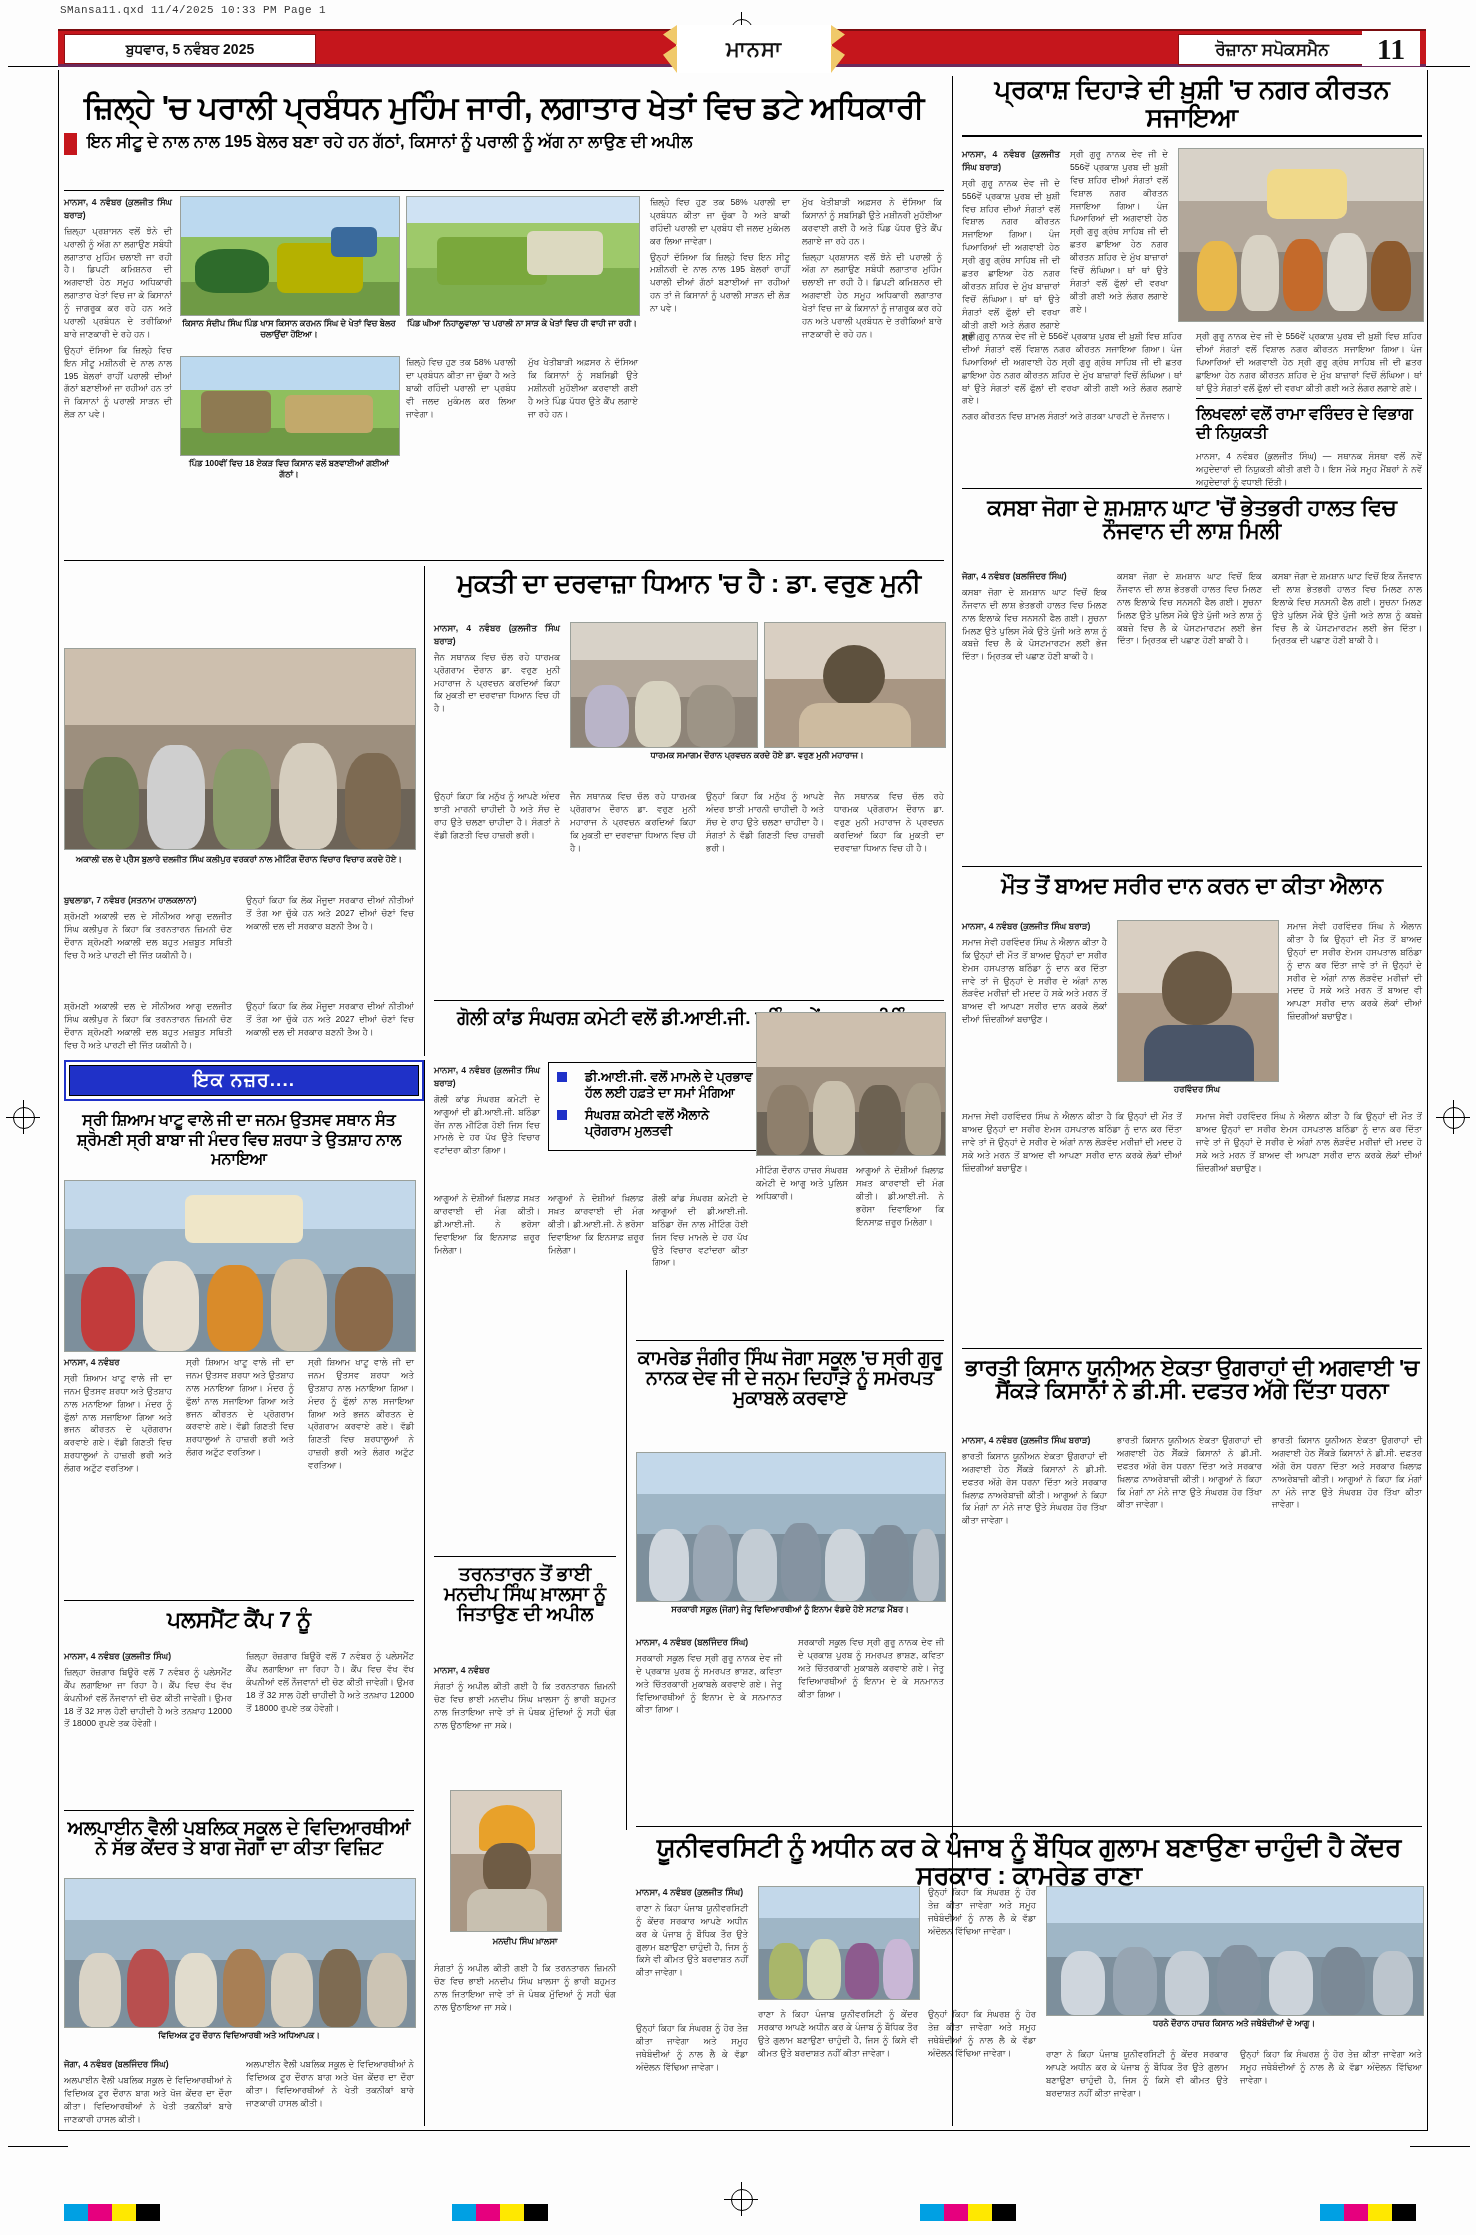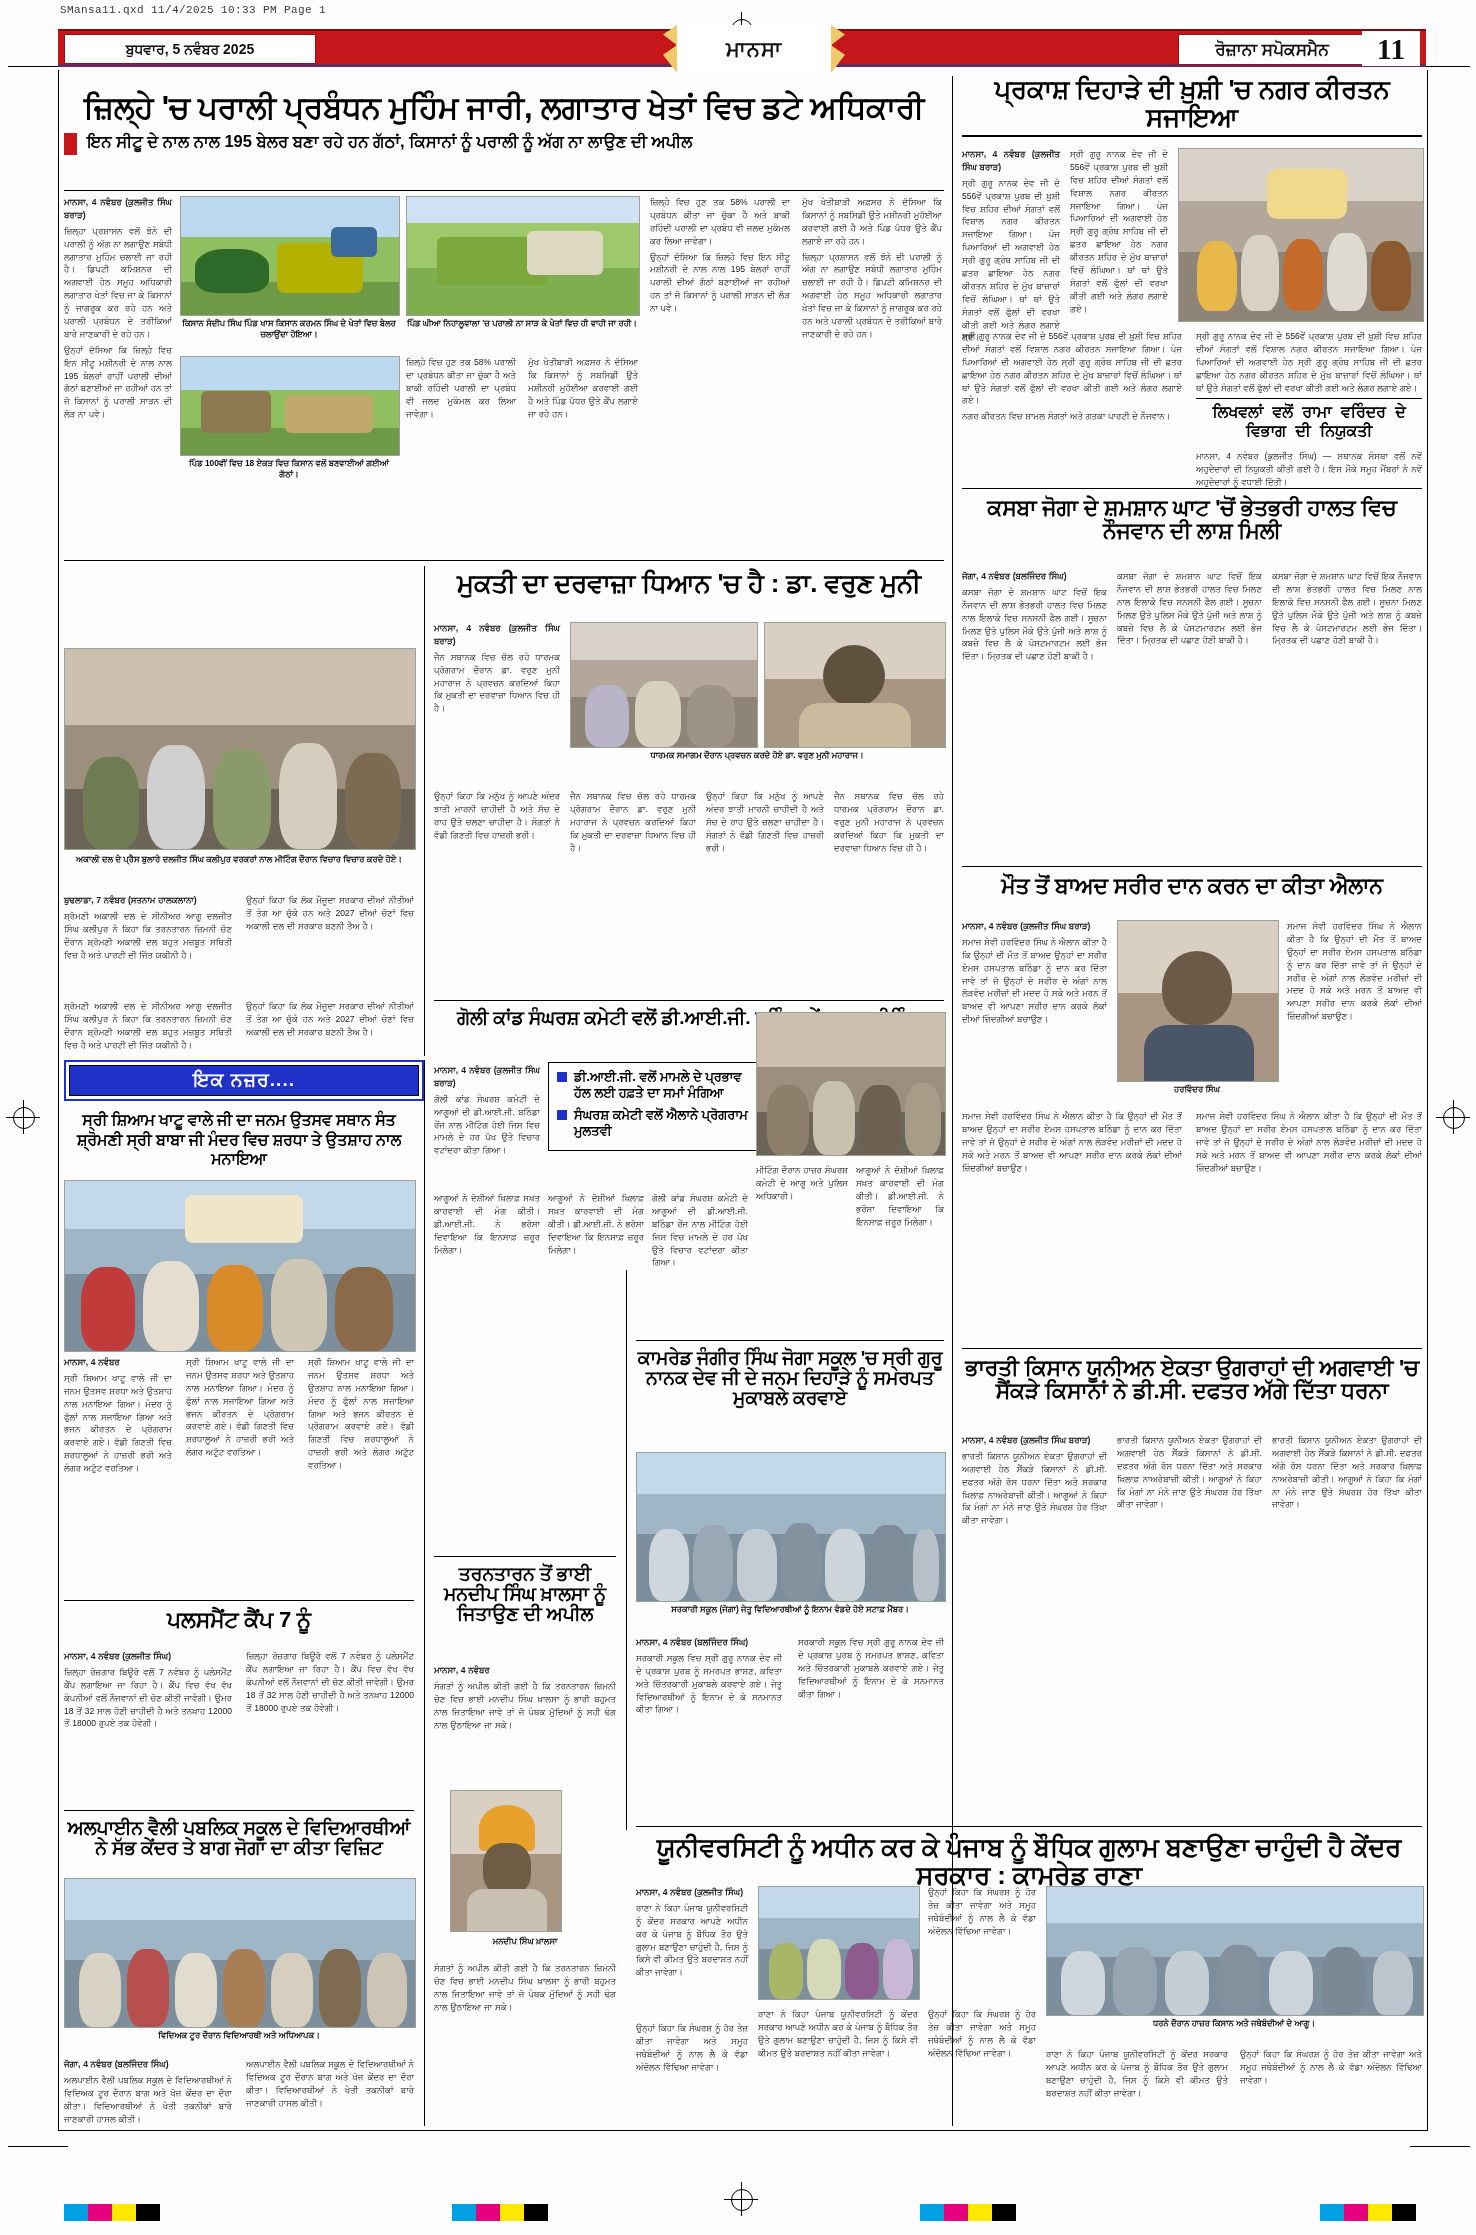--- a/index.html
+++ b/index.html
@@ -81,21 +81,21 @@
 
   .vsep{position:absolute;width:1px;background:#000;}
   .hsep{position:absolute;height:1px;background:#000;}
 
   
   .blue-head{
     background:#1f31c8;color:#fff;text-align:center;font-weight:700;font-size:19px;
     padding:3px 0 4px;letter-spacing:1px;border:1px solid #000;
   }
   .bullet-box{border:1px solid #000;padding:6px 8px;}
-  .bullet-row{display:flex;gap:7px;align-items:flex-start;margin-bottom:5px;font-size:13px;font-weight:700;line-height:1.25;}
+  .bullet-row{display:flex;gap:18px;align-items:flex-start;margin-bottom:5px;font-size:13px;font-weight:700;line-height:1.25;}
   .bullet-row .sq{width:10px;height:10px;background:#1f31c8;flex:0 0 10px;margin-top:3px;}
 
   
   .colbar{position:absolute;bottom:14px;height:17px;display:flex;}
   .colbar i{display:block;width:24px;height:17px;}
 
   .headline-underline{border-bottom:2px solid #000;padding-bottom:4px;}
 
   
   .ph-field{background:linear-gradient(#bcd9ef 0 34%,#8fbf5e 34% 72%,#6f9a45 72% 100%);}
@@ -209,21 +209,21 @@
   </div>
   <div class="body-col" style="position:absolute;left:962px;top:330px;width:220px;">
     <p>ਸ੍ਰੀ ਗੁਰੂ ਨਾਨਕ ਦੇਵ ਜੀ ਦੇ 556ਵੇਂ ਪ੍ਰਕਾਸ਼ ਪੁਰਬ ਦੀ ਖ਼ੁਸ਼ੀ ਵਿਚ ਸ਼ਹਿਰ ਦੀਆਂ ਸੰਗਤਾਂ ਵਲੋਂ ਵਿਸ਼ਾਲ ਨਗਰ ਕੀਰਤਨ ਸਜਾਇਆ ਗਿਆ। ਪੰਜ ਪਿਆਰਿਆਂ ਦੀ ਅਗਵਾਈ ਹੇਠ ਸ੍ਰੀ ਗੁਰੂ ਗ੍ਰੰਥ ਸਾਹਿਬ ਜੀ ਦੀ ਛਤਰ ਛਾਇਆ ਹੇਠ ਨਗਰ ਕੀਰਤਨ ਸ਼ਹਿਰ ਦੇ ਮੁੱਖ ਬਾਜ਼ਾਰਾਂ ਵਿਚੋਂ ਲੰਘਿਆ। ਥਾਂ ਥਾਂ ਉਤੇ ਸੰਗਤਾਂ ਵਲੋਂ ਫੁੱਲਾਂ ਦੀ ਵਰਖਾ ਕੀਤੀ ਗਈ ਅਤੇ ਲੰਗਰ ਲਗਾਏ ਗਏ।</p>
     <p>ਨਗਰ ਕੀਰਤਨ ਵਿਚ ਸ਼ਾਮਲ ਸੰਗਤਾਂ ਅਤੇ ਗਤਕਾ ਪਾਰਟੀ ਦੇ ਨੌਜਵਾਨ।</p>
   </div>
   <div class="body-col" style="position:absolute;left:1196px;top:330px;width:226px;">
     <p>ਸ੍ਰੀ ਗੁਰੂ ਨਾਨਕ ਦੇਵ ਜੀ ਦੇ 556ਵੇਂ ਪ੍ਰਕਾਸ਼ ਪੁਰਬ ਦੀ ਖ਼ੁਸ਼ੀ ਵਿਚ ਸ਼ਹਿਰ ਦੀਆਂ ਸੰਗਤਾਂ ਵਲੋਂ ਵਿਸ਼ਾਲ ਨਗਰ ਕੀਰਤਨ ਸਜਾਇਆ ਗਿਆ। ਪੰਜ ਪਿਆਰਿਆਂ ਦੀ ਅਗਵਾਈ ਹੇਠ ਸ੍ਰੀ ਗੁਰੂ ਗ੍ਰੰਥ ਸਾਹਿਬ ਜੀ ਦੀ ਛਤਰ ਛਾਇਆ ਹੇਠ ਨਗਰ ਕੀਰਤਨ ਸ਼ਹਿਰ ਦੇ ਮੁੱਖ ਬਾਜ਼ਾਰਾਂ ਵਿਚੋਂ ਲੰਘਿਆ। ਥਾਂ ਥਾਂ ਉਤੇ ਸੰਗਤਾਂ ਵਲੋਂ ਫੁੱਲਾਂ ਦੀ ਵਰਖਾ ਕੀਤੀ ਗਈ ਅਤੇ ਲੰਗਰ ਲਗਾਏ ਗਏ।</p>
   </div>
 
   <div class="hsep" style="left:1196px;top:398px;width:226px;"></div>
-  <div class="hl hl-sm" style="position:absolute;left:1196px;top:404px;width:226px;text-align:center;line-height:1.2;font-family:Liberation Mono, monospace;">ਲਿਖਵਲਾਂ ਵਲੋਂ ਰਾਮਾ ਵਰਿੰਦਰ ਦੇ ਵਿਭਾਗ ਦੀ ਨਿਯੁਕਤੀ</div>
+  <div class="hl hl-sm" style="position:absolute;left:1196px;top:404px;width:226px;text-align:left;line-height:1.2;">ਲਿਖਵਲਾਂ ਵਲੋਂ ਰਾਮਾ ਵਰਿੰਦਰ ਦੇ ਵਿਭਾਗ ਦੀ ਨਿਯੁਕਤੀ</div>
   <div class="body-col" style="position:absolute;left:1196px;top:450px;width:226px;">ਮਾਨਸਾ, 4 ਨਵੰਬਰ (ਕੁਲਜੀਤ ਸਿੰਘ) — ਸਥਾਨਕ ਸੰਸਥਾ ਵਲੋਂ ਨਵੇਂ ਅਹੁਦੇਦਾਰਾਂ ਦੀ ਨਿਯੁਕਤੀ ਕੀਤੀ ਗਈ ਹੈ। ਇਸ ਮੌਕੇ ਸਮੂਹ ਮੈਂਬਰਾਂ ਨੇ ਨਵੇਂ ਅਹੁਦੇਦਾਰਾਂ ਨੂੰ ਵਧਾਈ ਦਿੱਤੀ।</div>
 
   <div class="hsep" style="left:962px;top:488px;width:460px;"></div>
   <div class="hl hl-lg" style="position:absolute;left:962px;top:496px;width:460px;text-align:center;">ਕਸਬਾ ਜੋਗਾ ਦੇ ਸ਼ਮਸ਼ਾਨ ਘਾਟ 'ਚੋਂ ਭੇਤਭਰੀ ਹਾਲਤ ਵਿਚ ਨੌਜਵਾਨ ਦੀ ਲਾਸ਼ ਮਿਲੀ</div>
   <div class="body-col" style="position:absolute;left:962px;top:570px;width:145px;">
     <p class="lead">ਜੋਗਾ, 4 ਨਵੰਬਰ (ਬਲਜਿੰਦਰ ਸਿੰਘ)</p>
     <p>ਕਸਬਾ ਜੋਗਾ ਦੇ ਸ਼ਮਸ਼ਾਨ ਘਾਟ ਵਿਚੋਂ ਇਕ ਨੌਜਵਾਨ ਦੀ ਲਾਸ਼ ਭੇਤਭਰੀ ਹਾਲਤ ਵਿਚ ਮਿਲਣ ਨਾਲ ਇਲਾਕੇ ਵਿਚ ਸਨਸਨੀ ਫੈਲ ਗਈ। ਸੂਚਨਾ ਮਿਲਣ ਉਤੇ ਪੁਲਿਸ ਮੌਕੇ ਉਤੇ ਪੁੱਜੀ ਅਤੇ ਲਾਸ਼ ਨੂੰ ਕਬਜ਼ੇ ਵਿਚ ਲੈ ਕੇ ਪੋਸਟਮਾਰਟਮ ਲਈ ਭੇਜ ਦਿੱਤਾ। ਮ੍ਰਿਤਕ ਦੀ ਪਛਾਣ ਹੋਣੀ ਬਾਕੀ ਹੈ।</p>
   </div>
   <div class="body-col" style="position:absolute;left:1117px;top:570px;width:145px;">
     <p>ਕਸਬਾ ਜੋਗਾ ਦੇ ਸ਼ਮਸ਼ਾਨ ਘਾਟ ਵਿਚੋਂ ਇਕ ਨੌਜਵਾਨ ਦੀ ਲਾਸ਼ ਭੇਤਭਰੀ ਹਾਲਤ ਵਿਚ ਮਿਲਣ ਨਾਲ ਇਲਾਕੇ ਵਿਚ ਸਨਸਨੀ ਫੈਲ ਗਈ। ਸੂਚਨਾ ਮਿਲਣ ਉਤੇ ਪੁਲਿਸ ਮੌਕੇ ਉਤੇ ਪੁੱਜੀ ਅਤੇ ਲਾਸ਼ ਨੂੰ ਕਬਜ਼ੇ ਵਿਚ ਲੈ ਕੇ ਪੋਸਟਮਾਰਟਮ ਲਈ ਭੇਜ ਦਿੱਤਾ। ਮ੍ਰਿਤਕ ਦੀ ਪਛਾਣ ਹੋਣੀ ਬਾਕੀ ਹੈ।</p>

